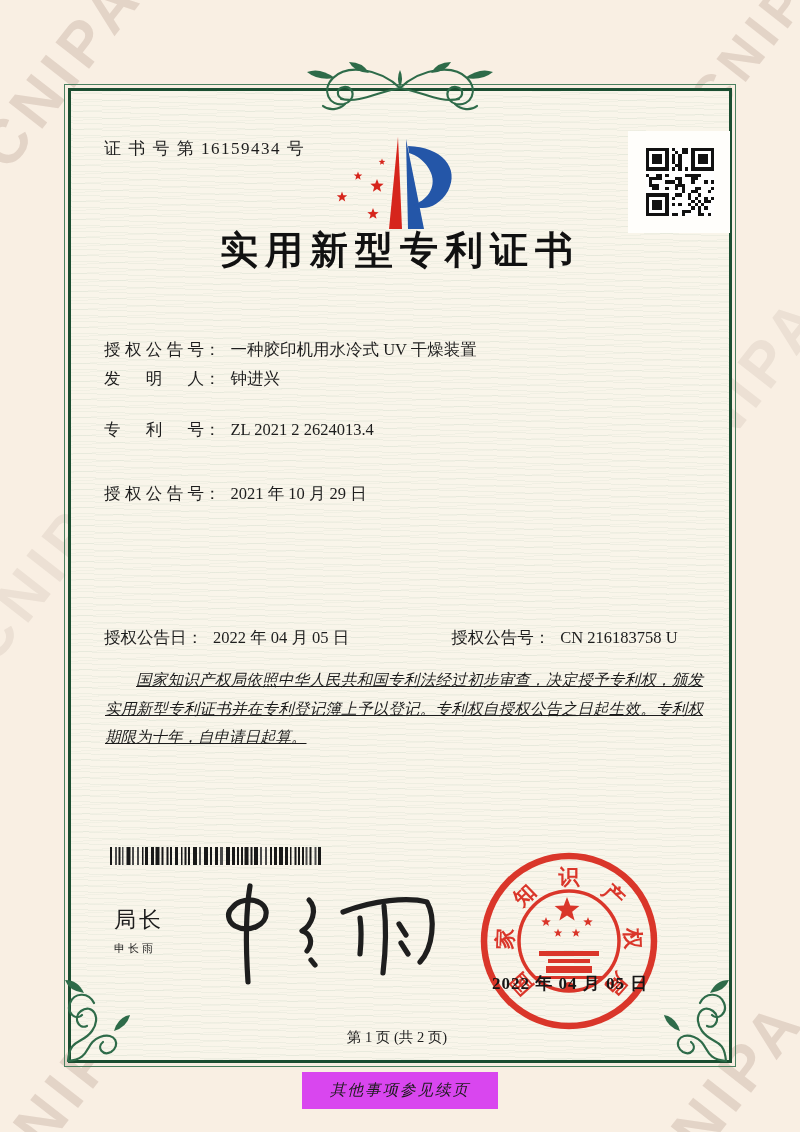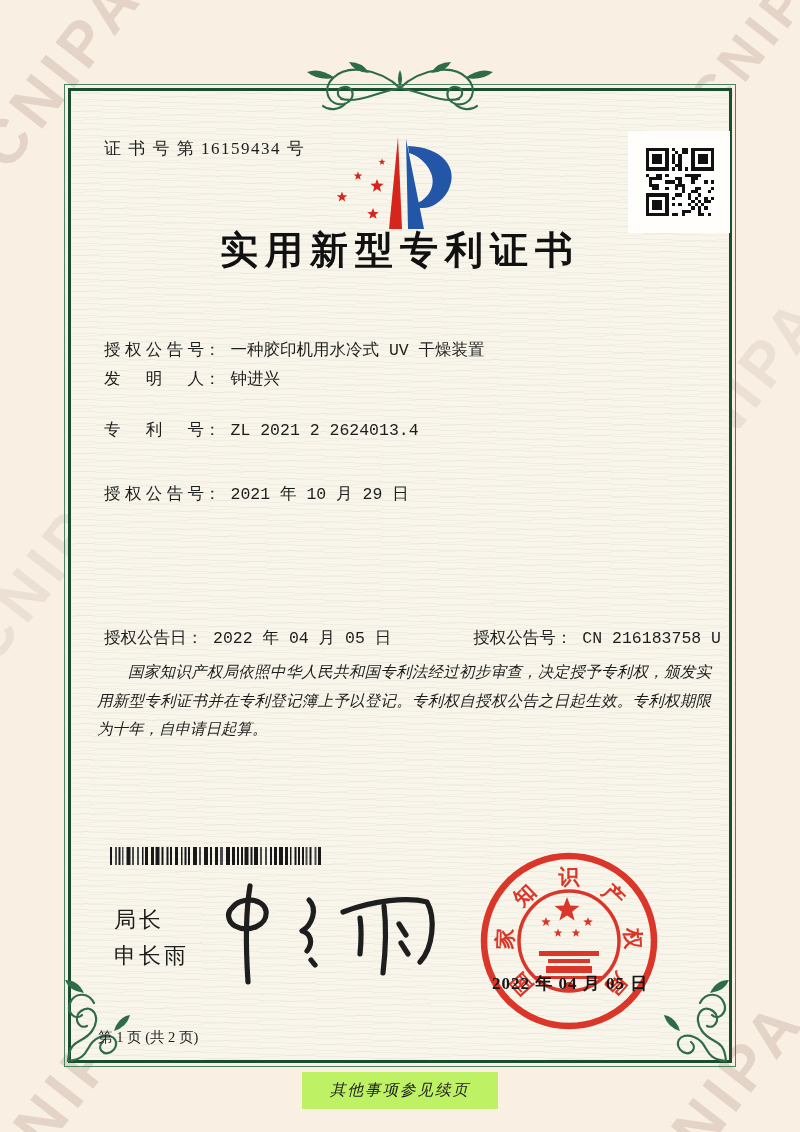--- a/index.html
+++ b/index.html
@@ -35,47 +35,47 @@
   .qr-box{position:absolute;left:628px;top:131px;width:102px;height:102px;background:#fffefb;}
   .qr{position:absolute;left:646px;top:148px;width:68px;height:68px;shape-rendering:crispEdges;}
   
   .title{
     position:absolute;left:0;top:225px;width:100%;text-align:center;
     font-size:38px;font-weight:bold;letter-spacing:7px;color:#111;
   }
   
   .field-row{position:absolute;left:104px;font-size:16.5px;line-height:24px;white-space:nowrap;}
   .flabel{display:inline-block;width:100px;text-align:justify;text-align-last:justify;}
-  .fvalue{margin-left:10px;font-family:Liberation Mono, monospace;}
+  .fvalue{margin-left:10px;}
   .grant-pair{display:inline-block;}
-  .grant-pair + .grant-pair{margin-left:78px;}
+  .grant-pair + .grant-pair{margin-left:98px;}
   
   .body-text{
     position:absolute;left:97px;top:658px;width:614px;
     font-size:15.5px;line-height:28.5px;font-style:italic;color:#1c1c1c;text-align:justify;
   }
-  .body-text p{margin:0;text-indent:2em;}
+  .body-text p{margin:8px;text-indent:2em;text-decoration:underline;}
   
   .barcode{position:absolute;left:110px;top:847px;width:212px;height:18px;}
   
   .signer-title{position:absolute;left:114px;top:905px;font-size:22px;letter-spacing:3px;}
-  .signer-name{position:absolute;left:114px;top:941px;font-size:22px;letter-spacing:3px;}
+  .signer-name{position:absolute;left:114px;top:941px;font-size:11px;letter-spacing:3px;}
   .signature{position:absolute;left:212px;top:876px;width:236px;height:112px;}
   .sig-stroke{stroke:#1e1e1e;fill:none;stroke-width:5.2;stroke-linecap:round;stroke-linejoin:round;}
   
   .seal{position:absolute;left:476px;top:848px;width:186px;height:186px;opacity:.93;}
   .seal-date{
     position:absolute;left:470px;top:972px;width:200px;text-align:center;
     font-size:17px;letter-spacing:1px;color:#161616;font-weight:bold;
   }
   
-  .page-no{position:absolute;left:68px;top:1028px;width:658px;font-size:14.5px;padding-left:30px;}
+  .page-no{position:absolute;left:68px;top:1028px;width:658px;text-align:center;font-size:14.5px;}
   .note-box{
     position:absolute;left:50%;top:1072px;transform:translateX(-50%);
-    background:#bef264;padding:8px 28px;font-size:15.5px;font-style:italic;
+    background:#d946ef;padding:8px 28px;font-size:15.5px;font-style:italic;
     letter-spacing:2px;color:#1c1c1c;
   }
 </style>
 </head>
 <body>
 
 <div class="page">
 
   <span class="wm" style="left:-52px;top:36px">CNIPA</span>
   <span class="wm" style="left:662px;top:0px;font-size:54px">CNIPA</span>

